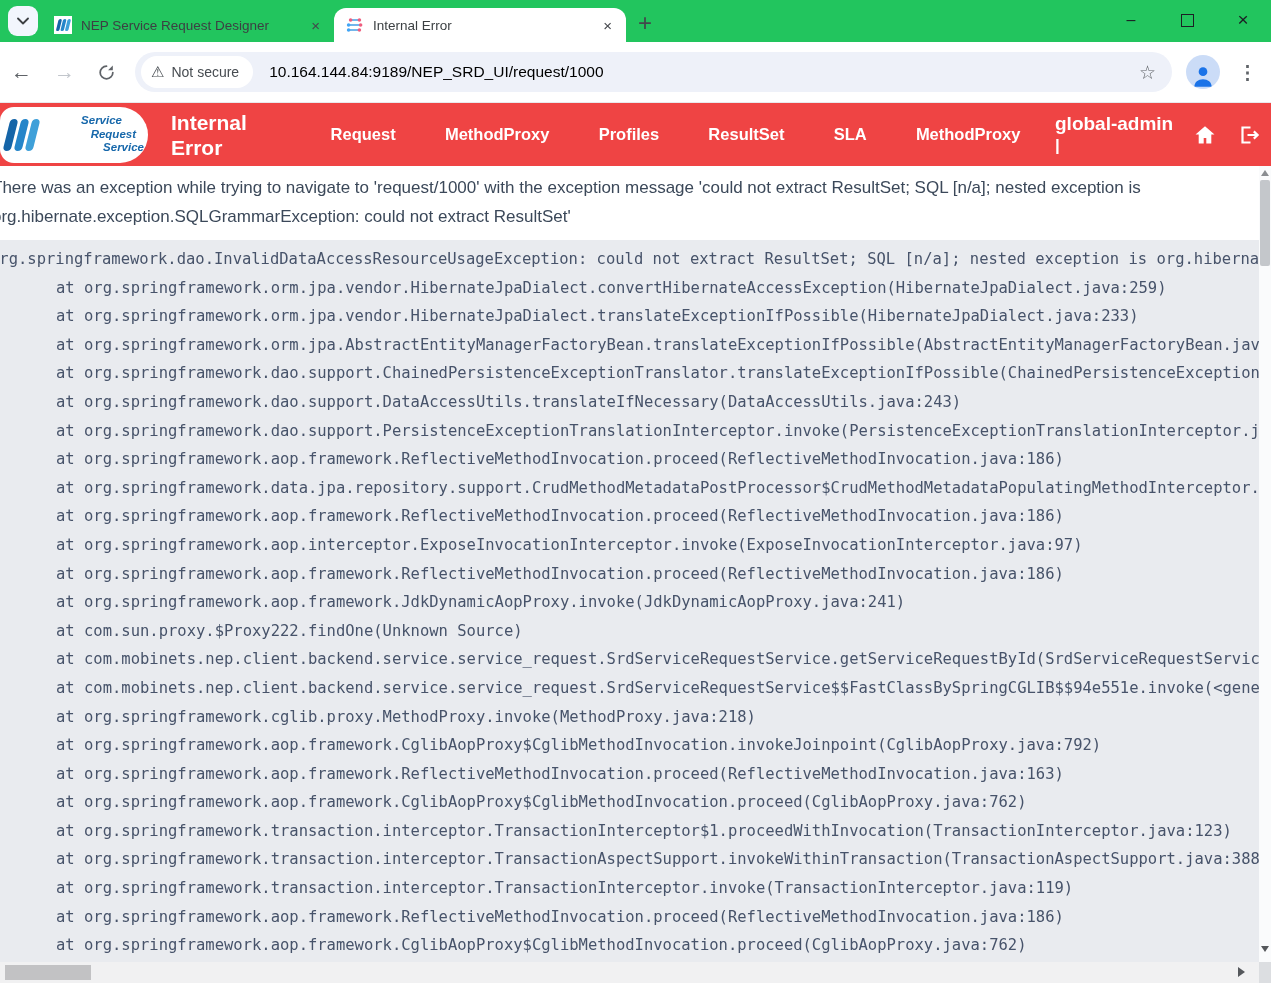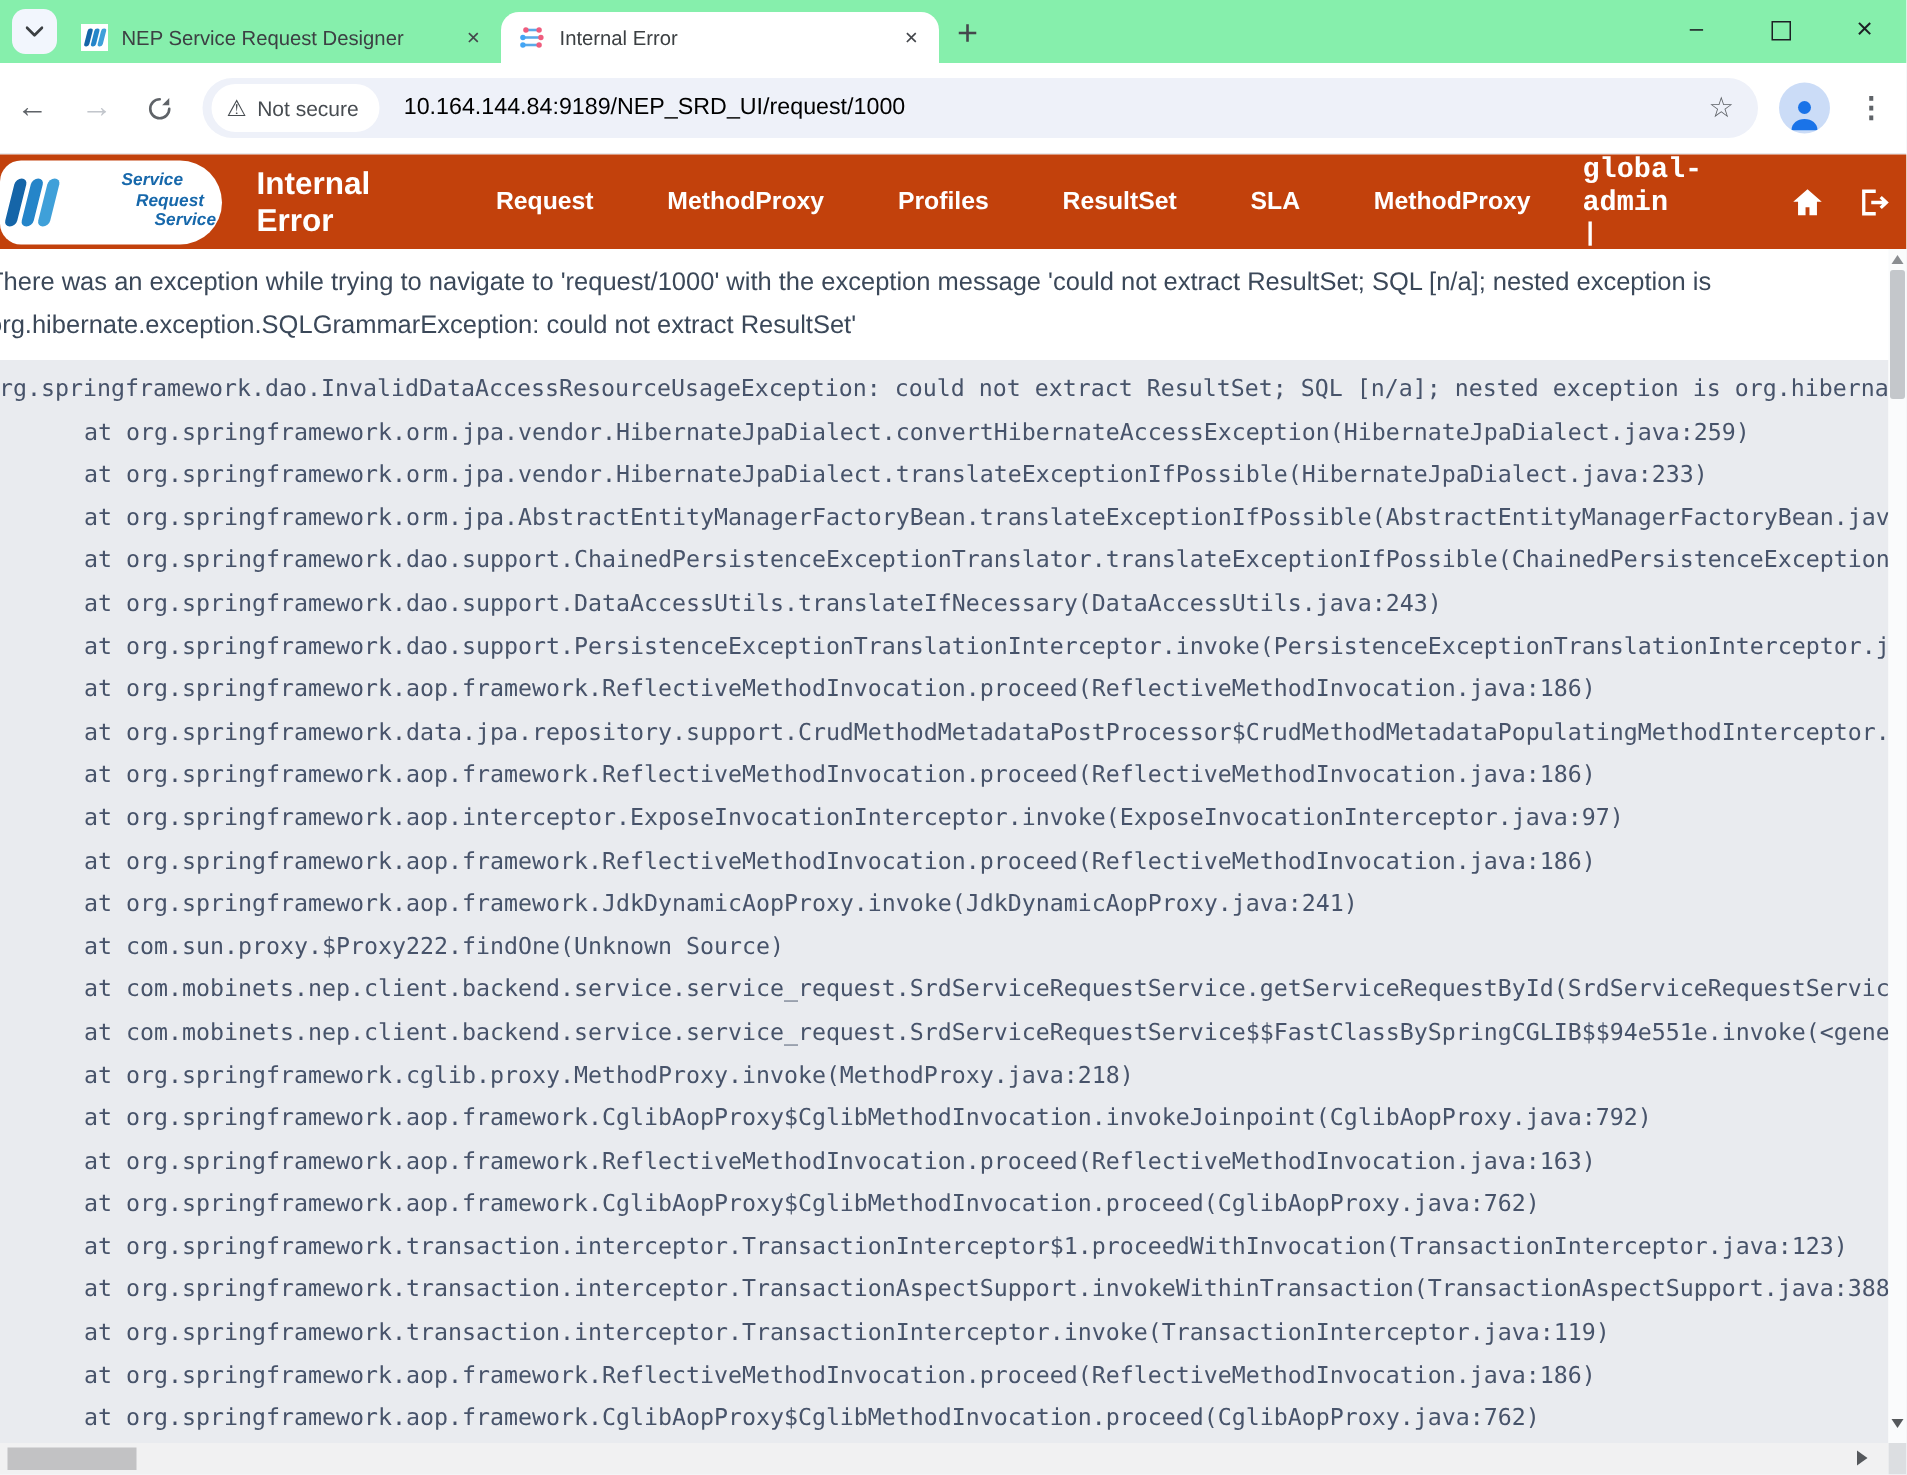--- a/index.html
+++ b/index.html
@@ -4,21 +4,21 @@
 <style>
   html,body { margin:0; padding:0; }
   body {
     width:1271px; height:983px; position:relative; overflow:hidden;
     background:#fff; font-family:"Liberation Sans", sans-serif;
     -webkit-font-smoothing:antialiased;
   }
   
   .tabstrip {
     position:absolute; left:0; top:0; width:1271px; height:42px;
-    background:#86efac; display:flex; align-items:flex-end;
+    background:#22c55e; display:flex; align-items:flex-end;
   }
   .tab-search-btn {
     width:30px; height:30px; border-radius:9px; background:#f2f6fd;
     margin:0 4px 6px 8px; display:flex; align-items:center; justify-content:center;
     align-self:center; margin-top:6px;
   }
   .tab { height:34px; width:292px; display:flex; align-items:center; padding:0 10px 0 12px; box-sizing:border-box; }
   .tab.active { background:#ffffff; border-radius:12px 12px 0 0; }
   .tab .favicon { width:18px; height:18px; margin-right:9px; flex:0 0 auto; }
   .tab-title { flex:1; font-size:13.5px; color:#3c4043; white-space:nowrap; overflow:hidden; }
@@ -45,35 +45,35 @@
     padding:0 14px 0 10px; color:#474c51; font-size:14px; gap:7px;
   }
   .warn-glyph { font-size:15px; color:#474c51; }
   .url-text { color:#000000; font-size:15.5px; margin-left:16px; white-space:nowrap; }
   .omni-spacer { flex:1; }
   .star-btn { color:#5f6368; font-size:19px; padding:0 10px; }
   .avatar-btn { width:34px; height:34px; border-radius:50%; background:#cbdcf7; display:flex; align-items:flex-end; justify-content:center; overflow:hidden; margin-right:14px; }
   .kebab-btn { color:#5f6368; font-size:19px; letter-spacing:0; padding:0 14px 0 4px; font-weight:700; }
   
   .navbar {
-    position:absolute; left:0; top:103px; width:1271px; height:63px; background:#c2410c;
+    position:absolute; left:0; top:103px; width:1271px; height:63px; background:#ef4444;
     display:flex; align-items:center; color:#fff;
   }
   .logo-pill {
     width:148px; height:56px; background:#fff; border-radius:14px 28px 28px 14px;
     display:flex; align-items:center; padding-left:2px; box-sizing:border-box; flex:0 0 auto;
   }
   .logo-text { width:100px; font-size:11.5px; font-weight:700; font-style:italic; color:#1768ab; line-height:13.5px; }
   .logo-text div:nth-child(1){ text-align:right; margin-right:26px; }
   .logo-text div:nth-child(2){ text-align:right; margin-right:12px; }
   .logo-text div:nth-child(3){ text-align:right; margin-right:4px; }
   .page-title { width:105px; margin-left:23px; font-size:21px; font-weight:700; line-height:25px; flex:0 0 auto; }
   .nav-items { flex:1; display:flex; justify-content:space-around; align-items:center; padding:0 10px 0 30px; }
   .nav-item { font-size:16.5px; font-weight:700; white-space:nowrap; }
-  .user-block { width:122px; font-weight:700; flex:0 0 auto; margin-right:6px;font-family:Liberation Mono, monospace; }
+  .user-block { width:122px; font-weight:700; flex:0 0 auto; margin-right:6px; }
   .user-name { font-size:19px; line-height:22px; }
   .user-pipe { font-size:17px; line-height:22px; }
   .icon-btn { width:44px; height:44px; display:flex; align-items:center; justify-content:center; flex:0 0 auto; }
   
   .error-banner {
     position:absolute; left:0; top:166px; width:1259px; height:74px; background:#fff;
     overflow:hidden; box-sizing:border-box; padding-top:7px;
     font-size:17px; line-height:29px; color:#3b4859;
   }
   .error-line { white-space:nowrap; margin-left:-8px; }

